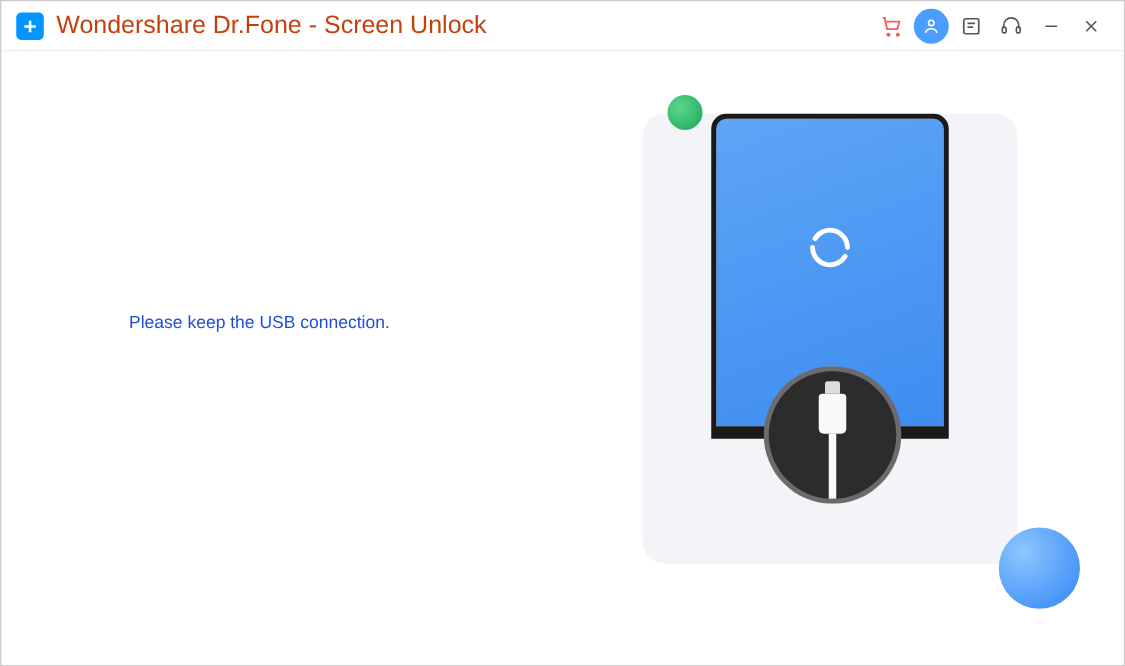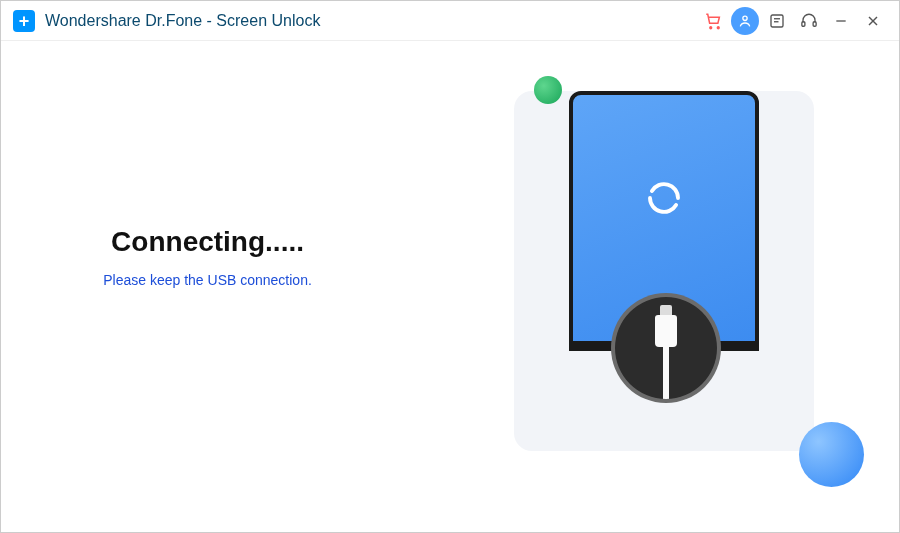--- a/index.html
+++ b/index.html
@@ -33,22 +33,22 @@
       justify-content: center;
       margin-right: 10px;
     }
     .logo-plus {
       color: white;
       font-weight: bold;
       font-size: 18px;
       line-height: 1;
     }
     .title {
-      font-size: 16px;
-      color: #0c4a6e;
+      font-size: 20px;
+      color: #c2410c;
       text-align: right;
     }
     .spacer {
       flex: 1;
     }
     .tb-icon {
       width: 28px;
       height: 28px;
       display: flex;
       align-items: center;
@@ -216,21 +216,20 @@
   <div class="tb-icon">
     <svg width="16" height="16" viewBox="0 0 24 24" stroke="#555" stroke-width="2">
       <line x1="6" y1="6" x2="18" y2="18"></line>
       <line x1="18" y1="6" x2="6" y2="18"></line>
     </svg>
   </div>
 </div>
 
 <div class="content">
   <div class="left">
-    <div class="heading">Connecting.....</div>
     <div class="subtext">Please keep the USB connection.</div>
   </div>
   <div class="right">
     <div class="illus-bg"></div>
     <div class="green-dot"></div>
     <div class="phone">
       <svg class="sync-icon" width="42" height="42" viewBox="0 0 24 24" fill="none" stroke="#fff" stroke-width="2.2" stroke-linecap="round">
         <path d="M20 12a8 8 0 0 0-14.9-4"></path>
         <path d="M4 12a8 8 0 0 0 14.9 4"></path>
       </svg>

